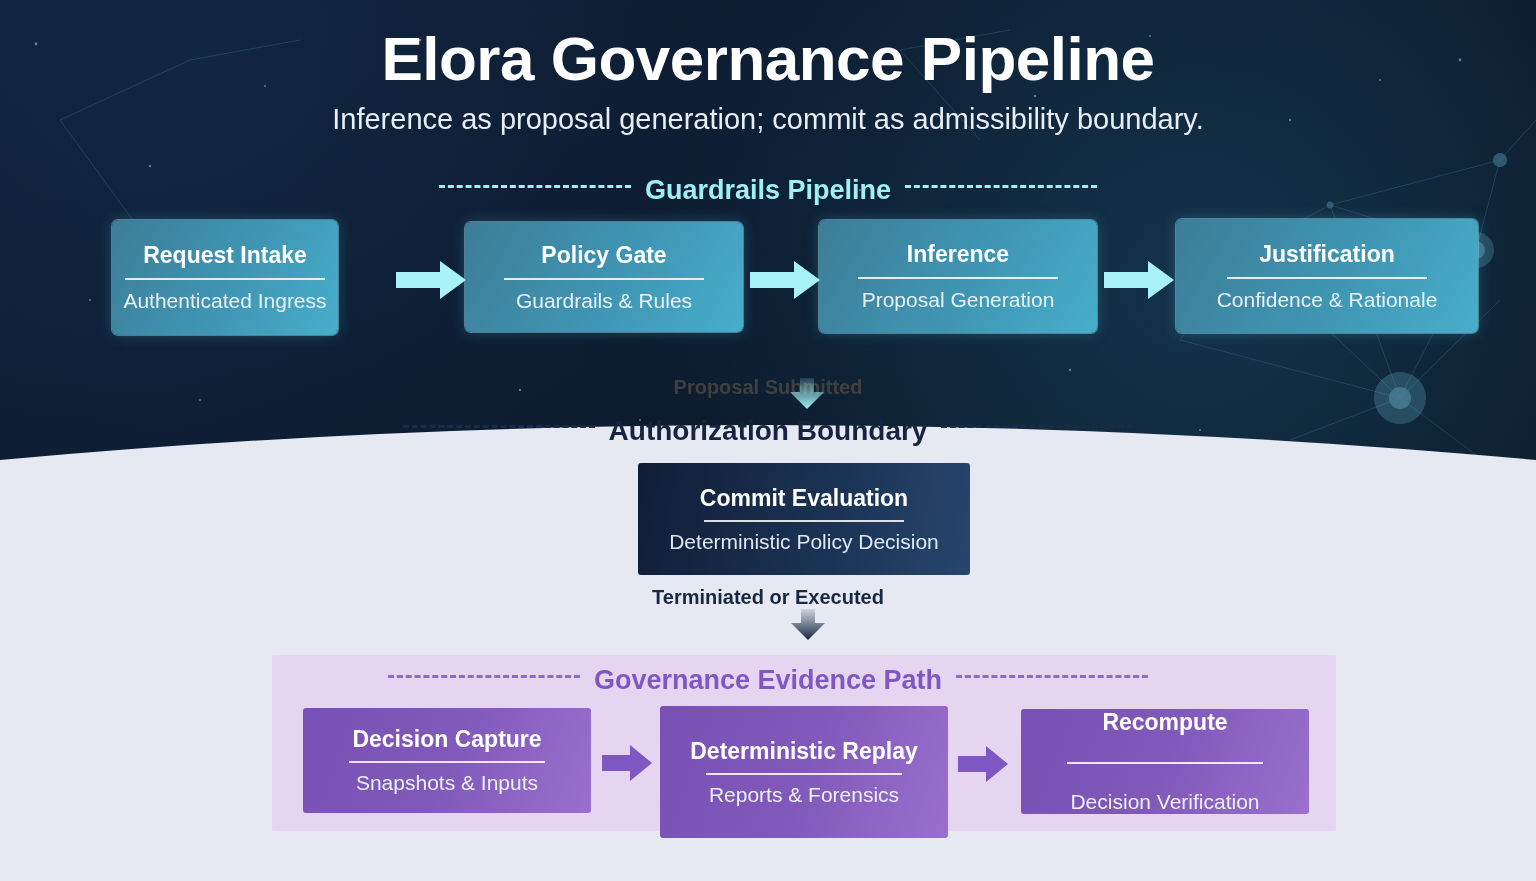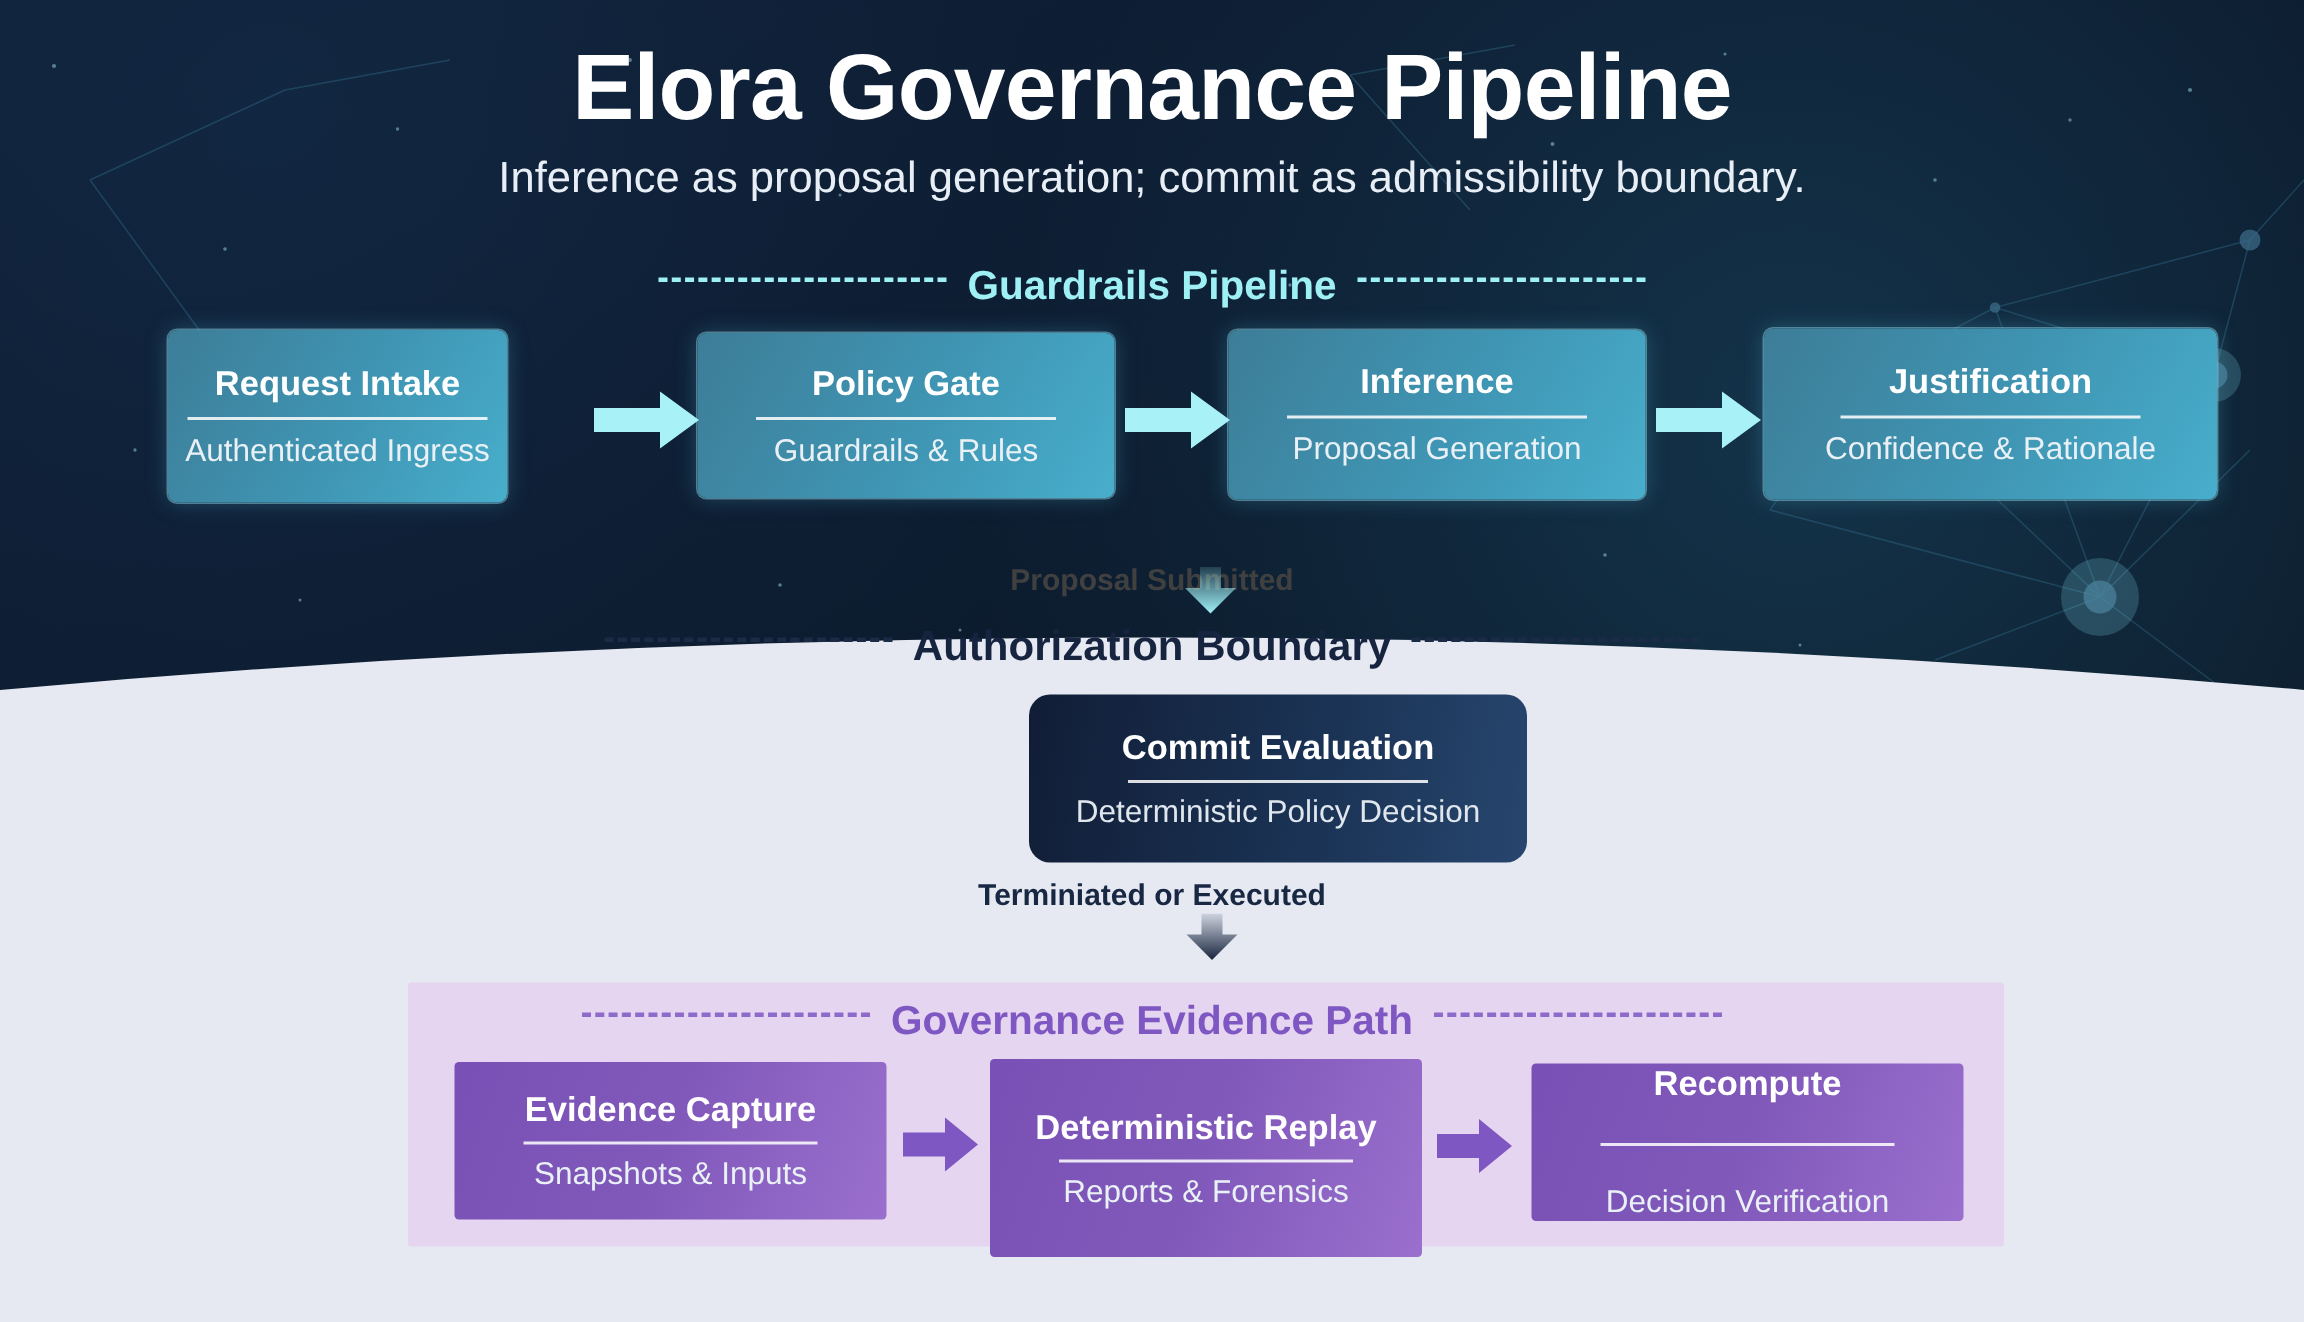--- a/index.html
+++ b/index.html
@@ -68,23 +68,22 @@
   .teal {
     background:linear-gradient(120deg,#3d7d98 0%, #3f96b4 55%, #48aecb 100%);
     box-shadow:0 0 0 1px rgba(150,220,235,.45), 0 0 14px rgba(70,160,190,.35);
   }
   .teal .ttl { font-size:23px; }
   .teal .sub { font-size:21px; }
   .teal .rule { width:200px; }
 
   
   #commit {
-    left:638px; top:463px; width:332px; height:112px; border-radius:14px;
+    left:638px; top:463px; width:332px; height:112px; border-radius:3px;
     background:linear-gradient(100deg,#111d36 0%, #1b3456 60%, #27466e 100%);
-    margin-left:48px;
   }
   #commit .ttl { font-size:23px; }
   #commit .sub { font-size:21px; color:#dfe6ee; }
   #commit .rule { width:200px; margin:8px 0; }
 
   
   .purple {
     background:linear-gradient(110deg,#7950b5 0%, #8159ba 50%, #9a6fce 100%);
     border-radius:3px;
   }
@@ -239,21 +238,21 @@
   <path d="M13 0 L27 0 L27 14 L37 14 L20 31 L3 14 L13 14 Z" fill="url(#gradDownDark)"></path>
 </svg>
 
 <div id="gov-panel"></div>
 
 <div class="sec-head" id="head-gov">
   <span class="dash"></span><span class="txt">Governance Evidence Path</span><span class="dash"></span>
 </div>
 
 <div class="node purple" style="left:303px; top:708px; width:288px; height:105px;">
-  <div class="ttl">Evidence Capture</div>
+  <div class="ttl">Decision Capture</div>
   <div class="rule"></div>
   <div class="sub">Snapshots &amp; Inputs</div>
 </div>
 
 <svg class="arrow-h" style="left:602px; top:743px;" width="52" height="40" viewBox="0 0 52 40">
   <path d="M0 12 L28 12 L28 2 L50 20 L28 38 L28 28 L0 28 Z" fill="#7E57C2"></path>
 </svg>
 
 <div class="node purple" style="left:660px; top:706px; width:288px; height:132px;">
   <div class="ttl">Deterministic Replay</div>

